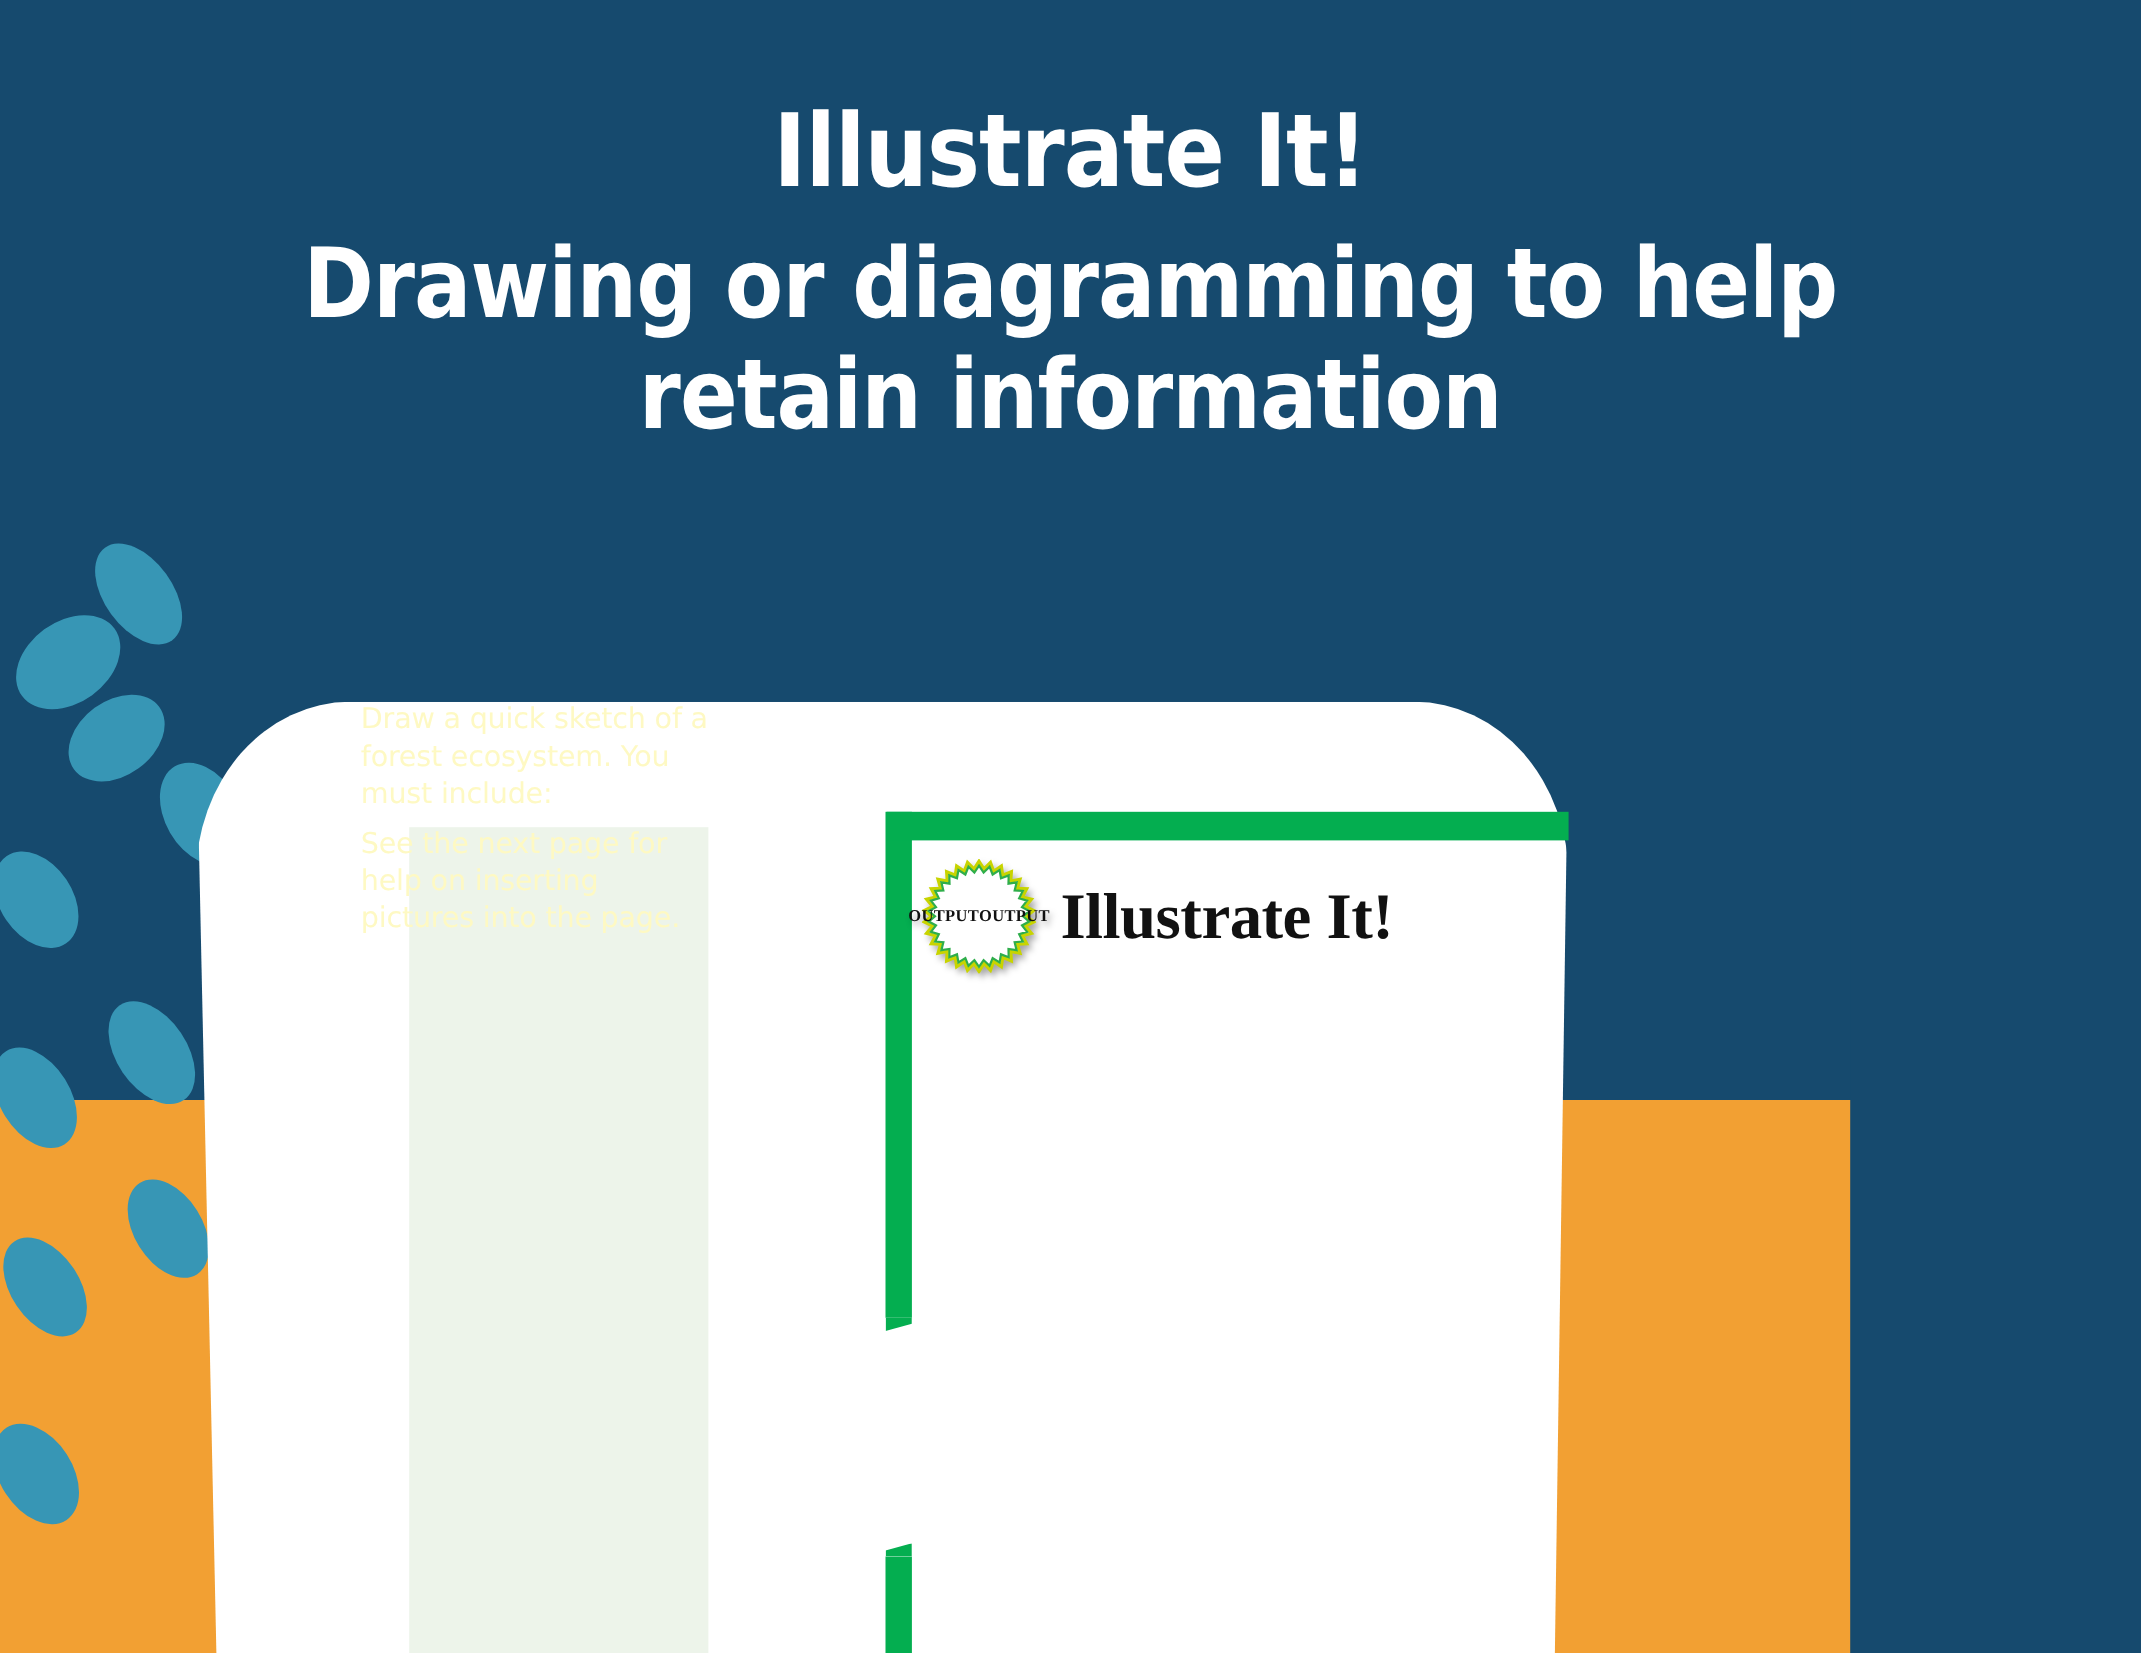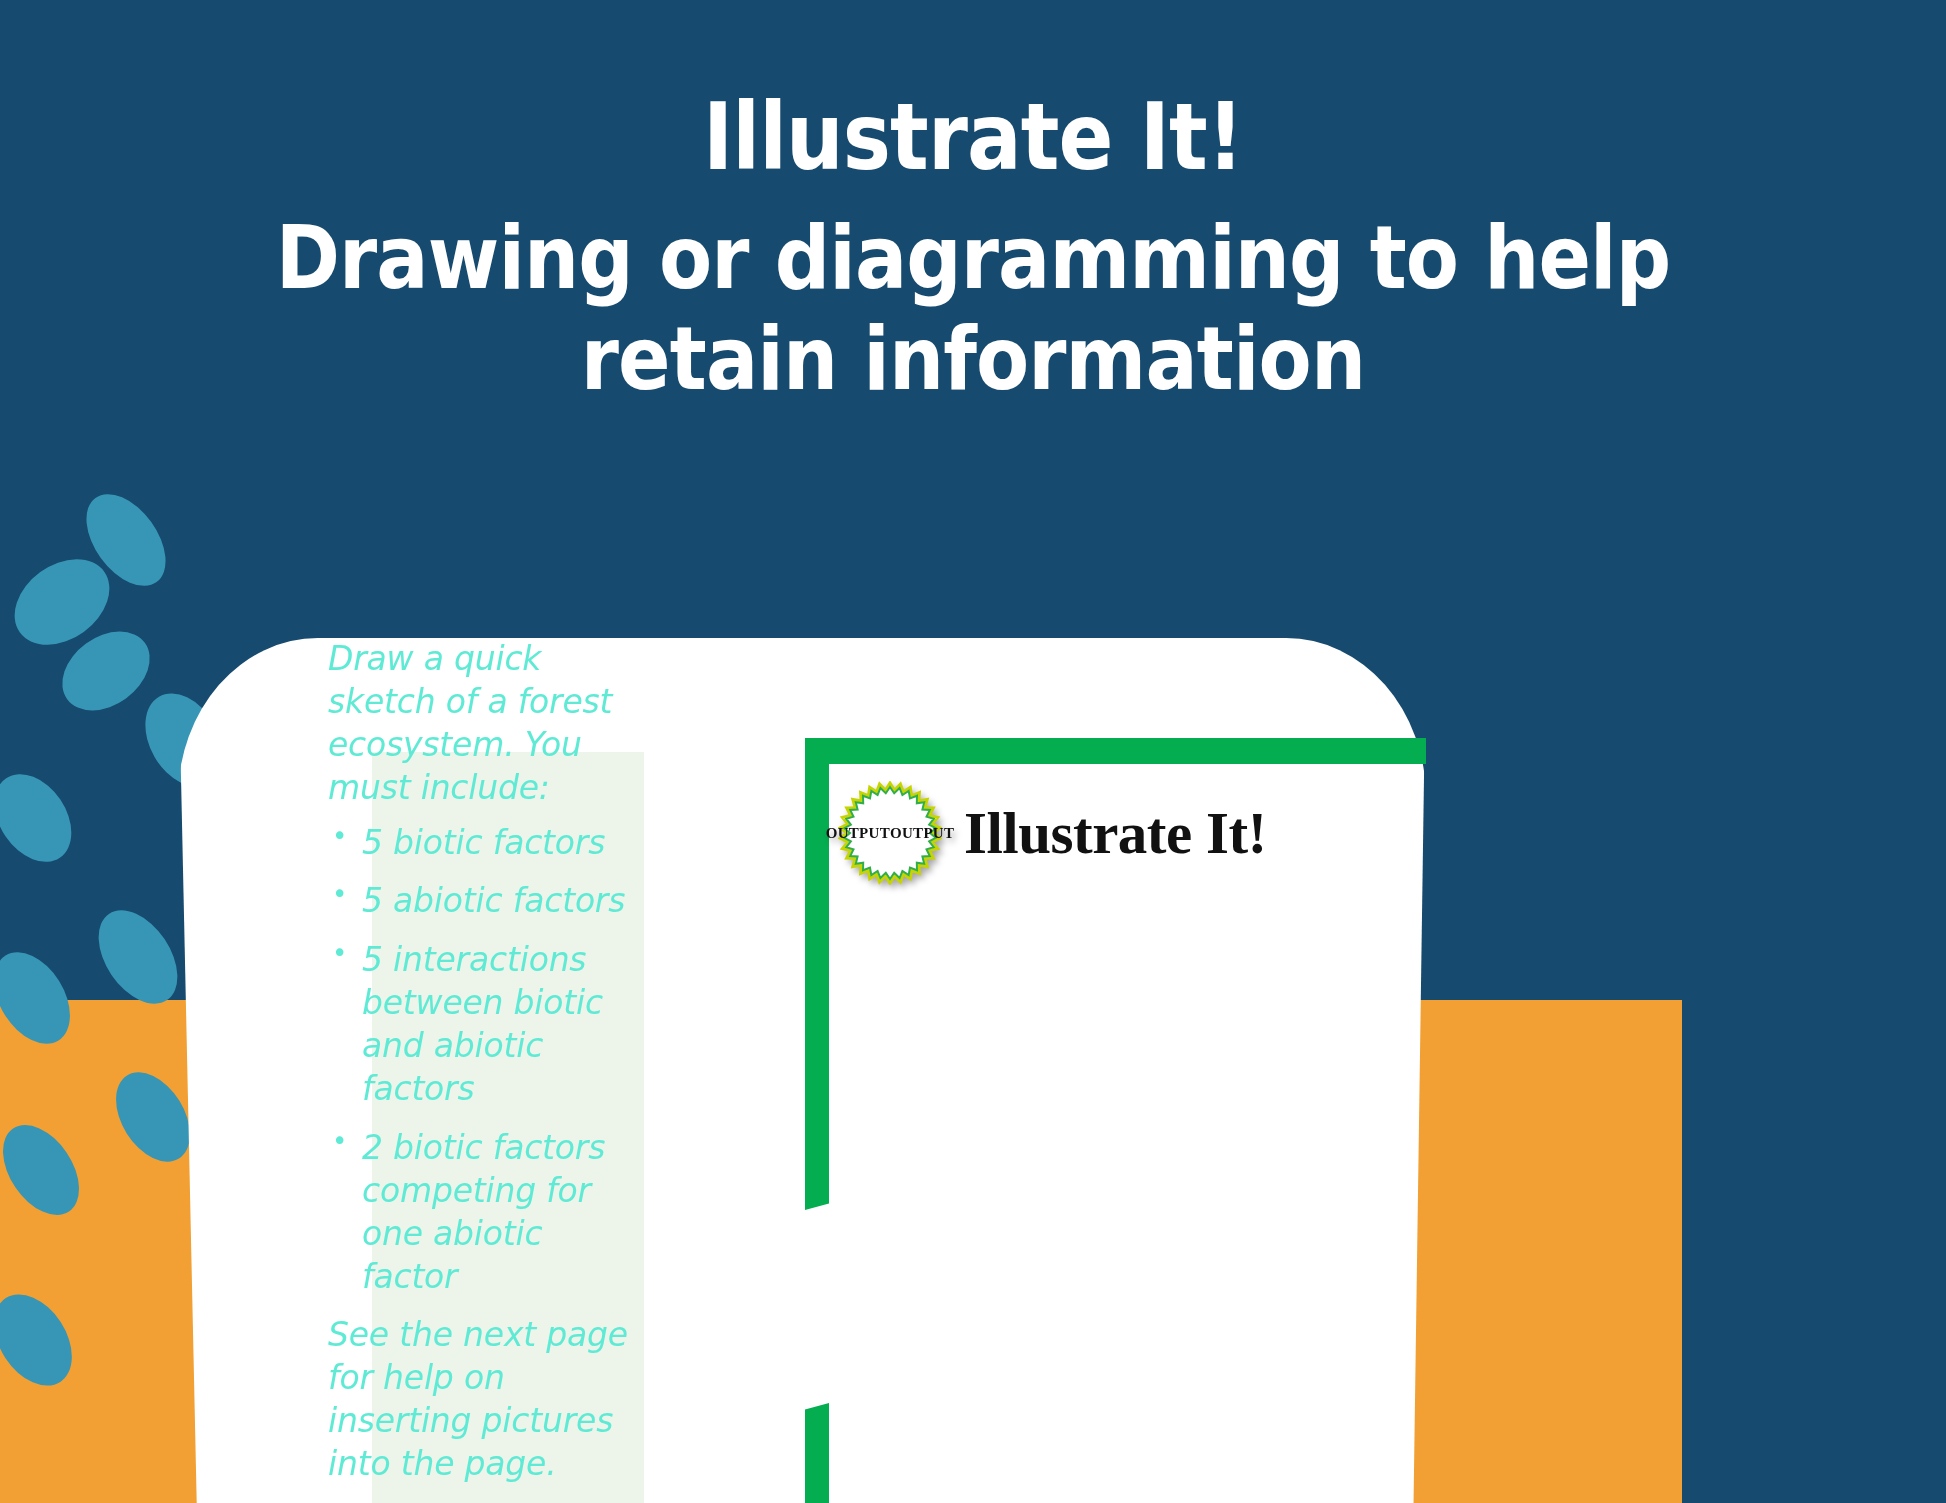--- a/index.html
+++ b/index.html
@@ -129,25 +129,24 @@
     letter-spacing:-0.5px;
     white-space:nowrap;
   }
 
   
   .instr {
     position:absolute;
     left:150px; top:0;
     width:320px;
     font-family:"DejaVu Sans", sans-serif;
-    font-size:33px;
+    font-size:26px;
     line-height:1.30;
-    color:#5eead4;
+    color:#fef9c3;
     letter-spacing:-0.2px;
-    font-style:italic;
   }
   .instr-lead { margin-bottom:12px; }
   .bullets { list-style:none; margin-top:4px; }
   .bullets li {
     position:relative;
     padding-left:34px;
     margin-bottom:16px;
   }
   .bullets li:before {
     content:"\2022";
@@ -238,23 +237,17 @@
         <div class="badge-text">
           <span>OUTPUT</span>
           <span>OUTPUT</span>
         </div>
       </div>
       <div class="doc-title">Illustrate It!</div>
     </div>
 
     <div class="instr">
       <div class="instr-lead">Draw a quick sketch of a forest ecosystem. You must include:</div>
-      <ul class="bullets" id="bullet-list">
-          <li>5 biotic factors</li>
-          <li>5 abiotic factors</li>
-          <li>5 interactions between biotic and abiotic factors</li>
-          <li>2 biotic factors competing for one abiotic factor</li>
-        </ul>
       <div class="instr-note">See the next page for help on inserting pictures into the page.</div>
     </div>
 
   </div>
 </div>
 
 </body></html>

